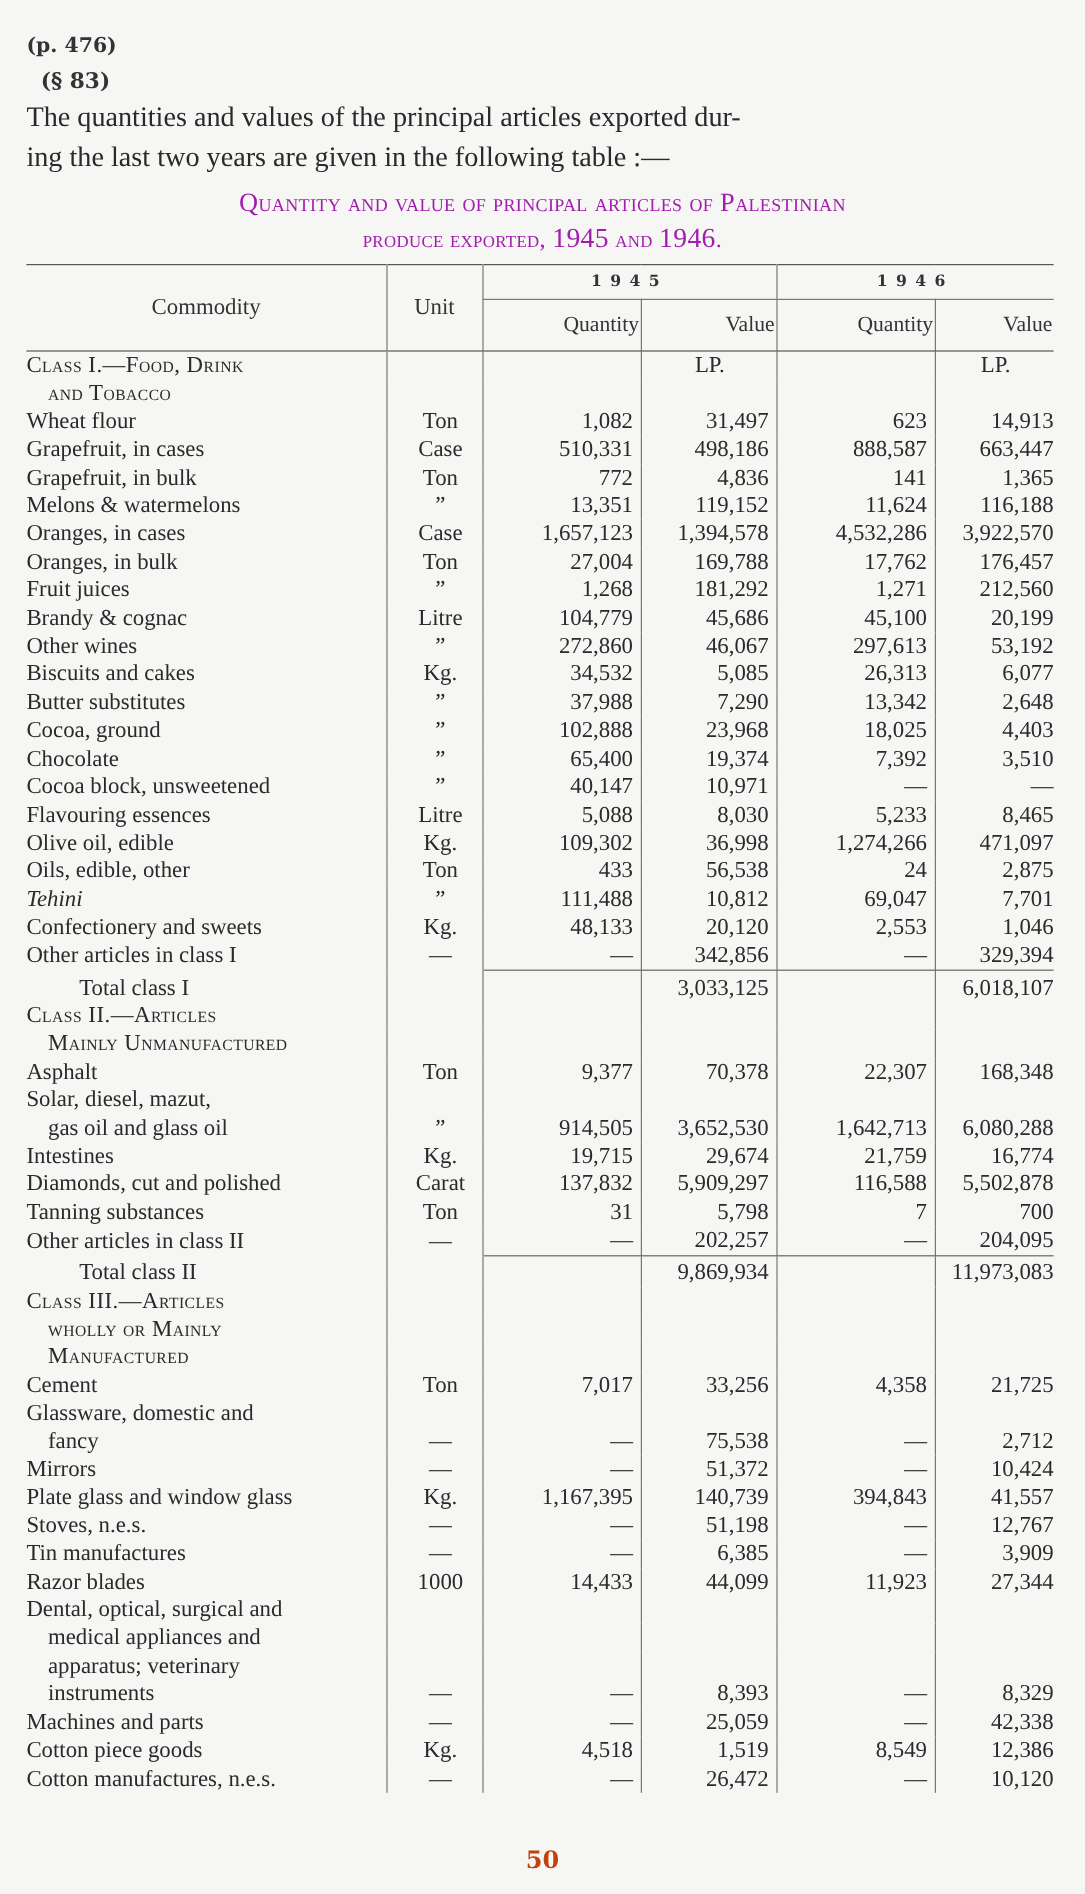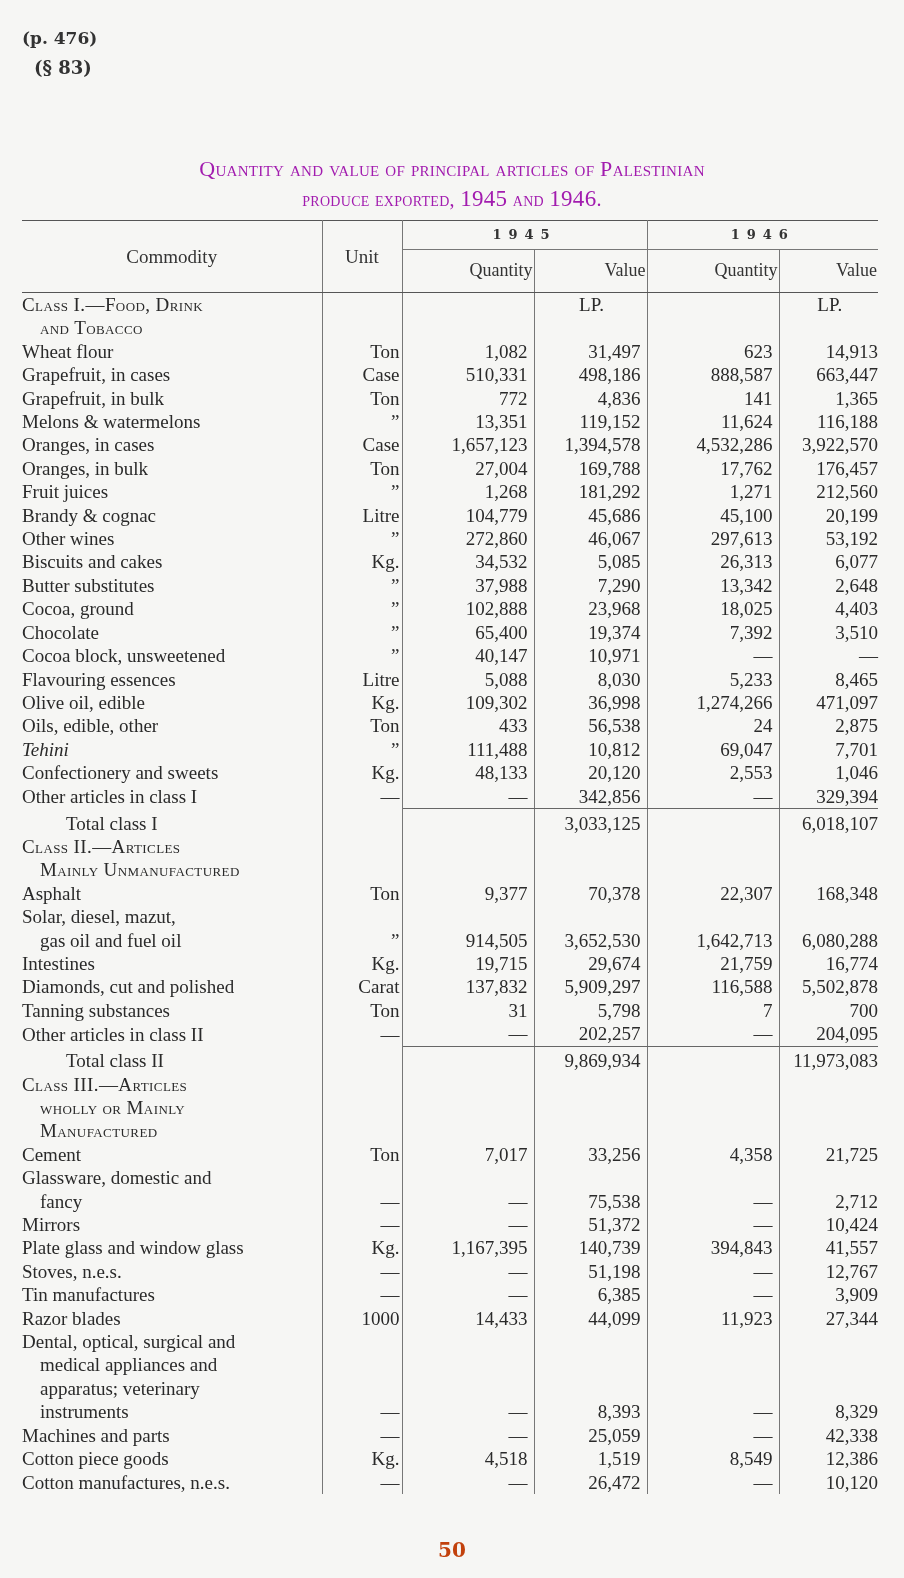--- a/index.html
+++ b/index.html
@@ -42,21 +42,21 @@
   th.yr { font-family: "DejaVu Serif", serif; font-weight: bold; font-size: 13px; letter-spacing: 7px; height: 28px; text-align: center; border-bottom: 1px solid #777; }
   th.yr.y45 { border-right: 1px solid #777; }
   th.sub { height: 40px; font-size: 18px; text-align: right; border-bottom: 1.4px solid #555; }
   th.sub.q45, th.sub.q46 { border-right: 1px solid #777; }
   th.sub.v45 { border-right: 1px solid #777; }
   th.unitfill { border-left: 1px solid #777; border-right: 1px solid #777; border-bottom: 1.4px solid #555; }
   th.comfill { border-bottom: 1.4px solid #555; }
 
   tbody td { padding: 0 2px; vertical-align: bottom; white-space: nowrap; }
   td.com { text-align: left; padding-left: 0; }
-  td.unit { text-align: right; border-left: 1px solid #777; border-right: 1px solid #777; padding-left: 12px; }
+  td.unit { text-align: center; border-left: 1px solid #777; border-right: 1px solid #777; padding-left: 12px; }
   td.num { text-align: right; padding-right: 6px; }
   td.q45 { border-right: 1px solid #777; }
   td.v45 { border-right: 1px solid #777; }
   td.q46 { border-right: 1px solid #777; margin-left: 16px; }
   td.v46 { padding-right: 0; }
   .lp { text-align: center !important; padding-right: 0 !important; }
   .cls { font-variant: small-caps; letter-spacing: 0.4px; }
   .ind1 { padding-left: 18px !important; }
   .ind2 { padding-left: 44px !important; }
   .it { font-style: italic; }
@@ -65,20 +65,24 @@
   tr.total td { height: 26px; }
   .pagenum { position: absolute; left: 0; width: 904px; top: 1522px; text-align: center; font-family: "DejaVu Serif", serif; font-weight: bold; font-size: 20px; color: #c2410c; }
 </style>
 </head>
 <body>
 
 <div class="page">
   <div class="ref p">(p. 476)</div>
   <div class="ref s">(§ 83)</div>
 
+  <div class="intro">
+    <span class="l2">The quantities and values of the principal articles exported dur-</span>
+    <span class="l2">ing the last two years are given in the following table :—</span>
+  </div>
 
   <div class="ttl t1">Quantity and value of principal articles of Palestinian</div>
   <div class="ttl t2"><span>produce exported, </span><span class="yr">1945</span><span> and </span><span class="yr">1946</span><span>.</span></div>
 
   <table class="exp">
     <colgroup>
       <col class="c-com">
         <col class="c-unit">
         <col class="c-q45">
         <col class="c-v45">
@@ -310,21 +314,21 @@
         </tr>
         <tr>
           <td class="com ">Solar, diesel, mazut,</td>
           <td class="unit"></td>
           <td class="num q45"></td>
           <td class="num v45"></td>
           <td class="num q46"></td>
           <td class="num v46"></td>
         </tr>
         <tr>
-          <td class="com ind1">gas oil and fuel oil</td>
+          <td class="com ind1">gas oil and glass oil</td>
           <td class="unit">”</td>
           <td class="num q45">914,505</td>
           <td class="num v45">3,652,530</td>
           <td class="num q46">1,642,713</td>
           <td class="num v46">6,080,288</td>
         </tr>
         <tr>
           <td class="com ">Intestines</td>
           <td class="unit">Kg.</td>
           <td class="num q45">19,715</td>

